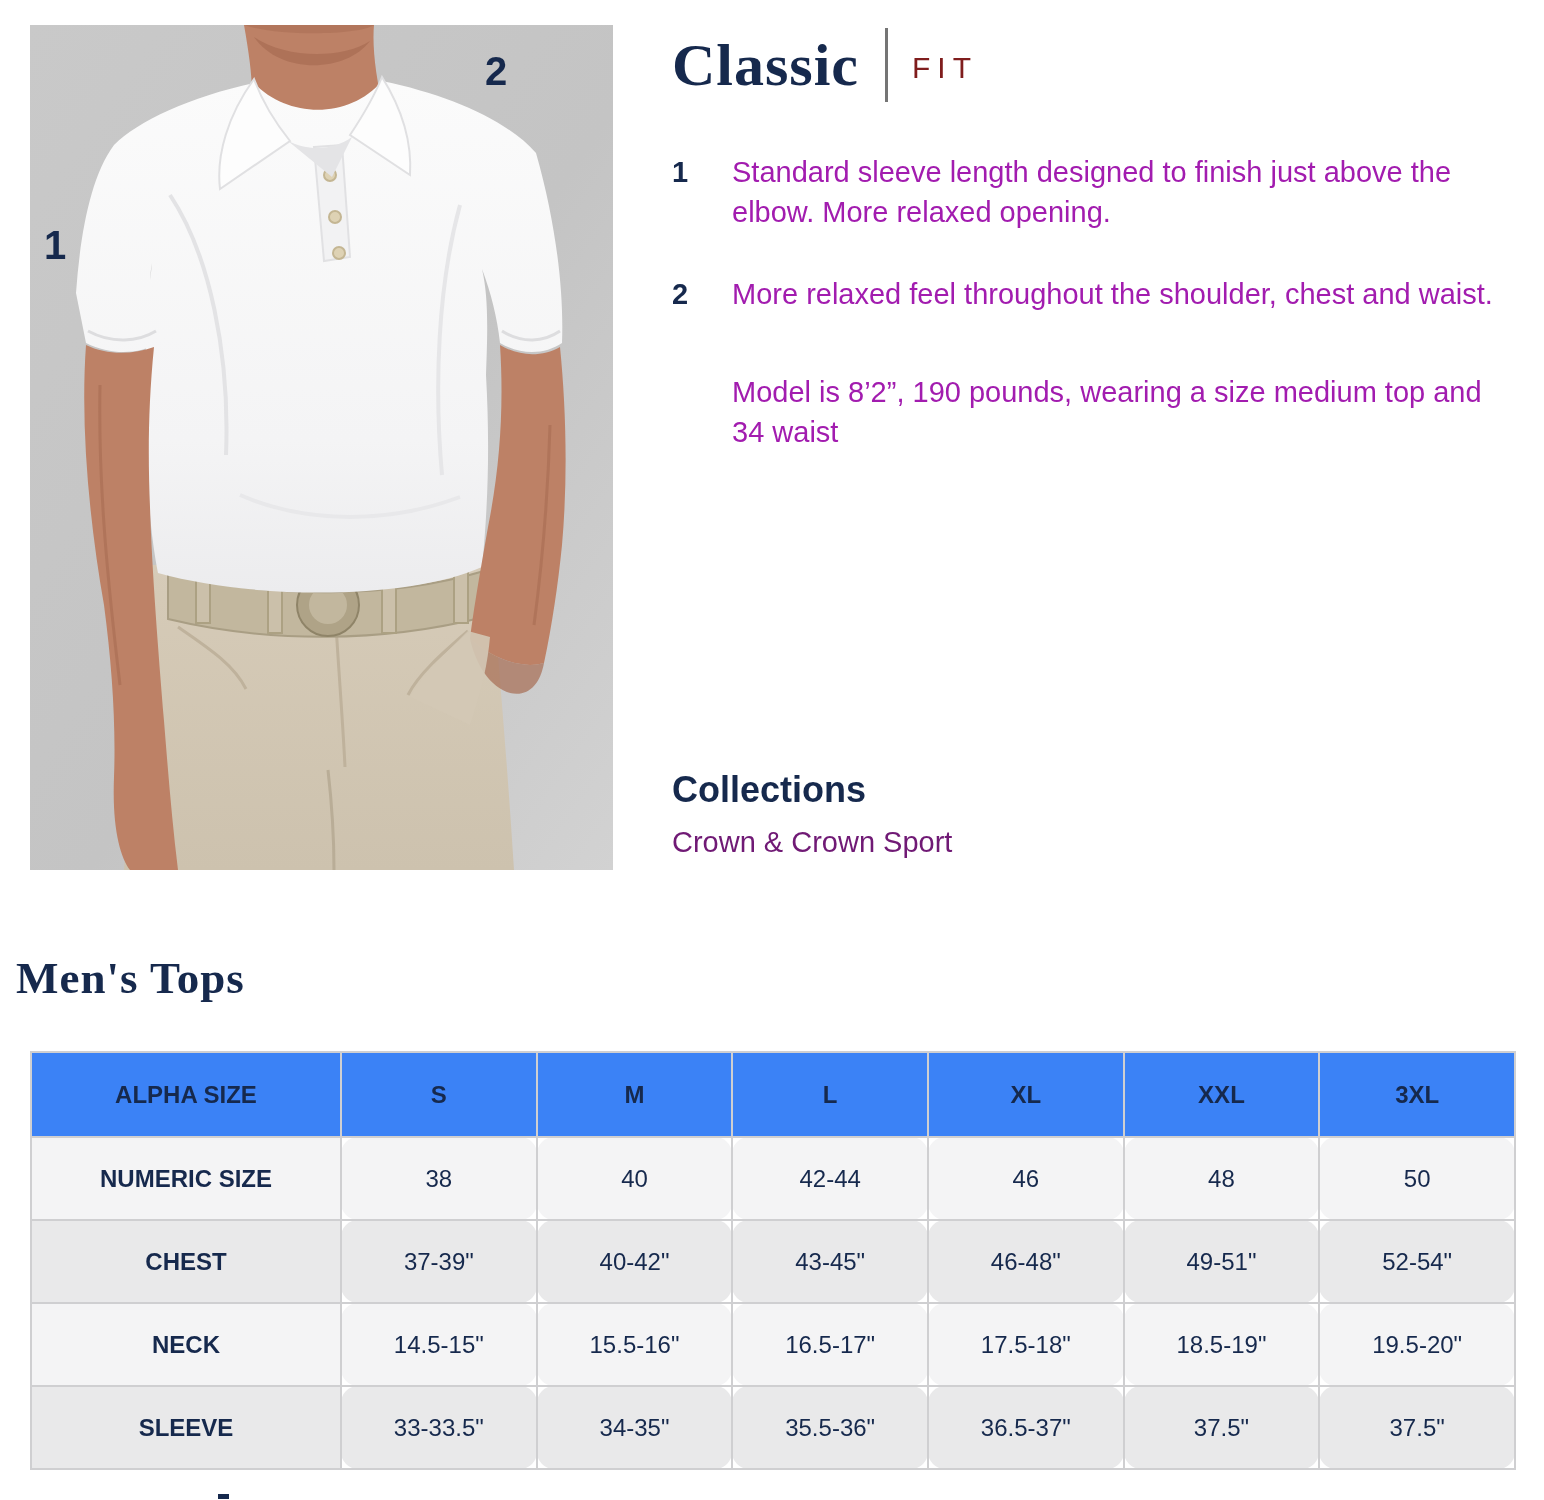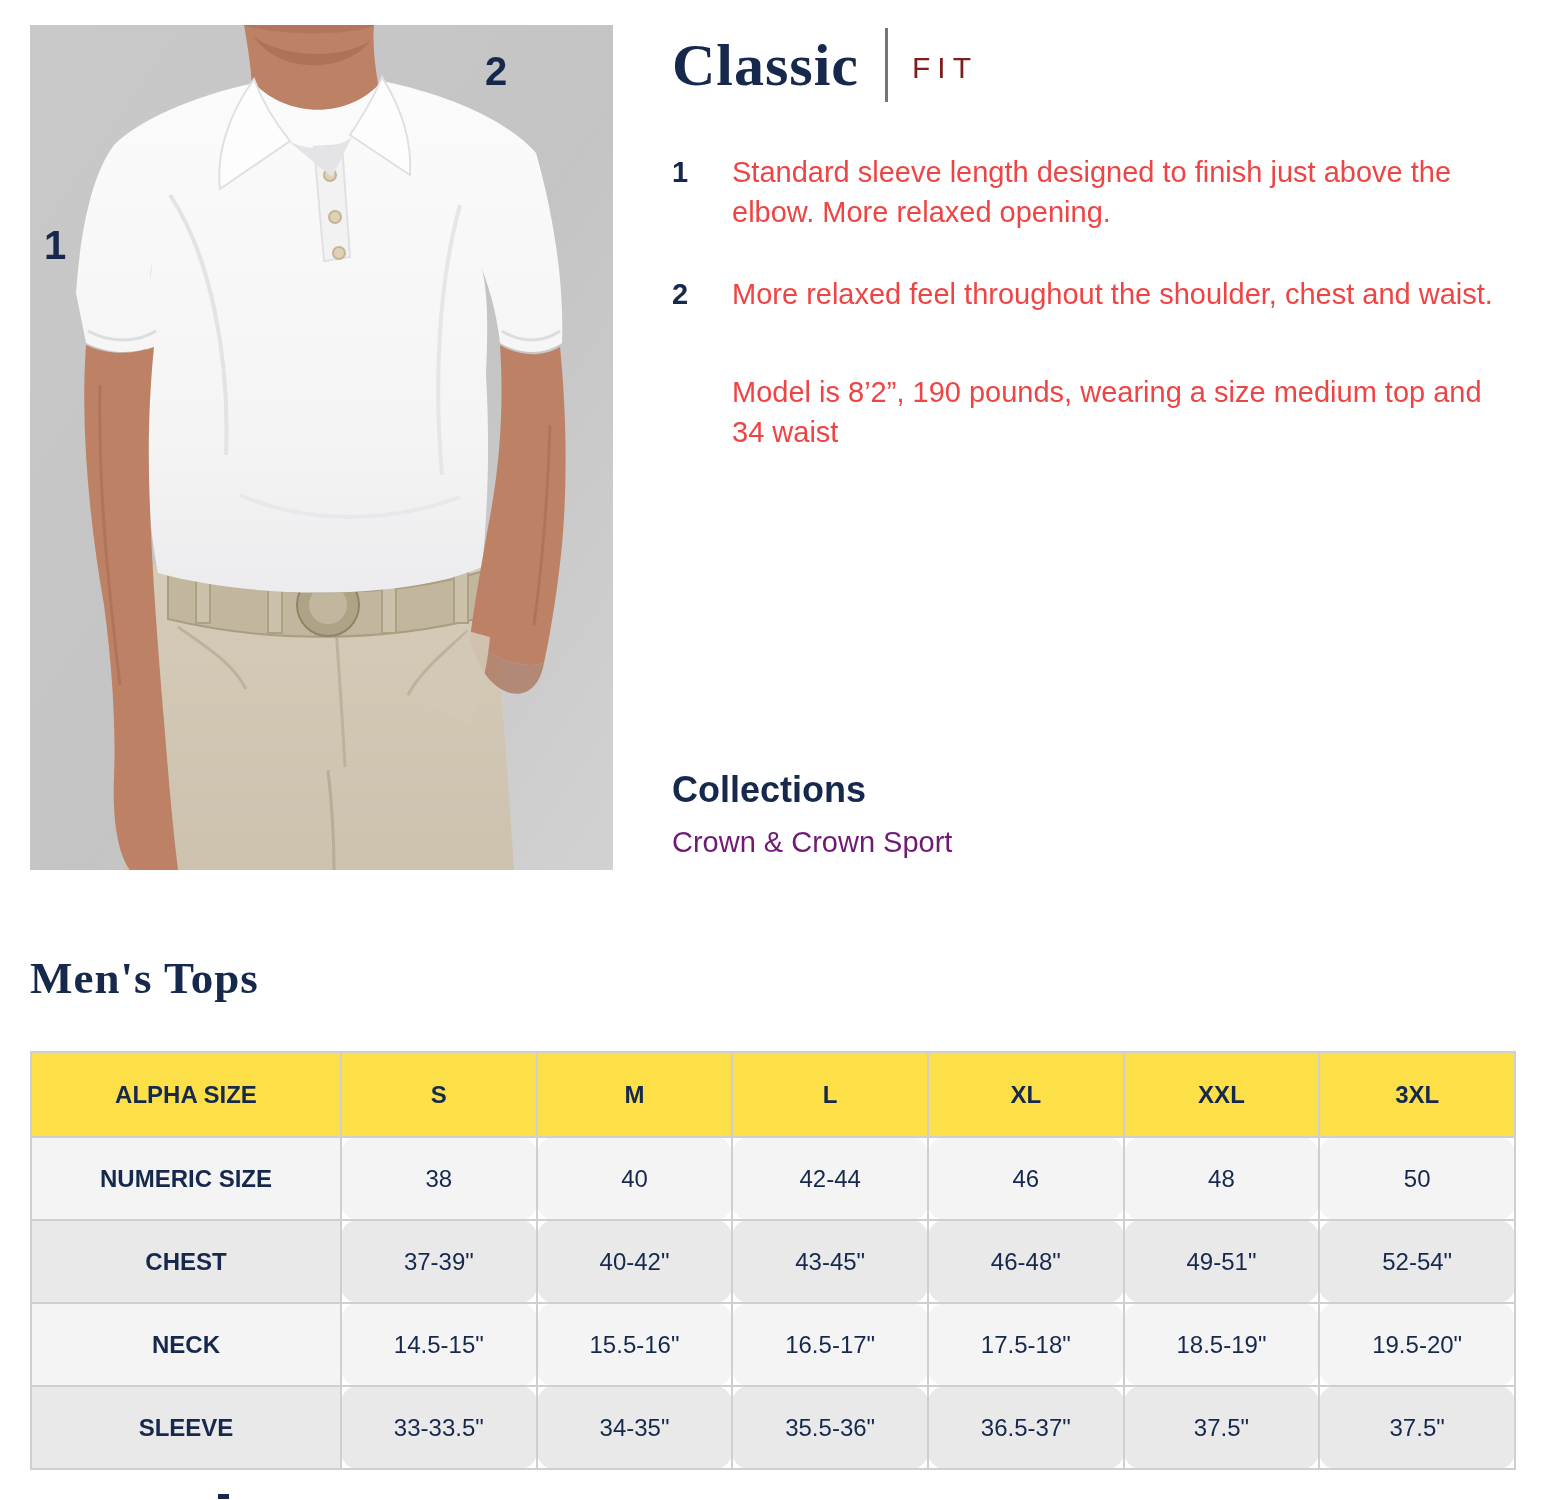--- a/index.html
+++ b/index.html
@@ -63,21 +63,21 @@
   .fit-point { display: flex; margin-bottom: 42px; }
   .fit-point-num {
     flex: 0 0 60px;
     font-weight: bold;
     font-size: 29px;
     color: #16294d;
     line-height: 1.38;
   }
   .fit-point-text, .model-note {
     font-size: 29px;
-    color: #ef4444;
+    color: #a21caf;
     line-height: 1.38;
   }
   .fit-point-text { width: 762px; }
   .model-note {
     position: absolute;
     left: 732px; top: 372px;
     width: 780px;
   }
 
   .collections { position: absolute; left: 672px; top: 772px; }
@@ -89,21 +89,21 @@
   }
   .collections-items {
     margin-top: 18px;
     font-size: 29px;
     color: #701a75;
   }
 
   
   .chart-title {
     position: absolute;
-    left: 30px; top: 952px;
+    left: 16px; top: 952px;
     font-family: "Liberation Serif", "DejaVu Serif", serif;
     font-weight: bold;
     font-size: 45px;
     color: #16294d;
     letter-spacing: 1px;
   }
   .size-table {
     position: absolute;
     left: 30px; top: 1051px;
     width: 1486px;
@@ -112,21 +112,21 @@
   }
   .size-table th, .size-table td {
     border: 2px solid #cfcfd1;
     text-align: center;
     vertical-align: middle;
     font-size: 24px;
     color: #16294d;
     height: 83px;
     padding: 0 6px;
   }
-  .size-table thead th { height: 85px; background: #fde047; font-weight: bold; }
+  .size-table thead th { height: 85px; background: #3b82f6; font-weight: bold; }
   .size-table thead th:first-child { width: 310px; }
   .size-table tbody th { font-weight: bold; }
   .size-table tbody td { font-weight: normal; border-radius: 17px; }
   .size-table tbody tr:nth-child(odd) th,
   .size-table tbody tr:nth-child(odd) td { background: #f4f4f5; }
   .size-table tbody tr:nth-child(even) th,
   .size-table tbody tr:nth-child(even) td { background: #e9e9ea; }
 
   .cut-fragment {
     position: absolute;

